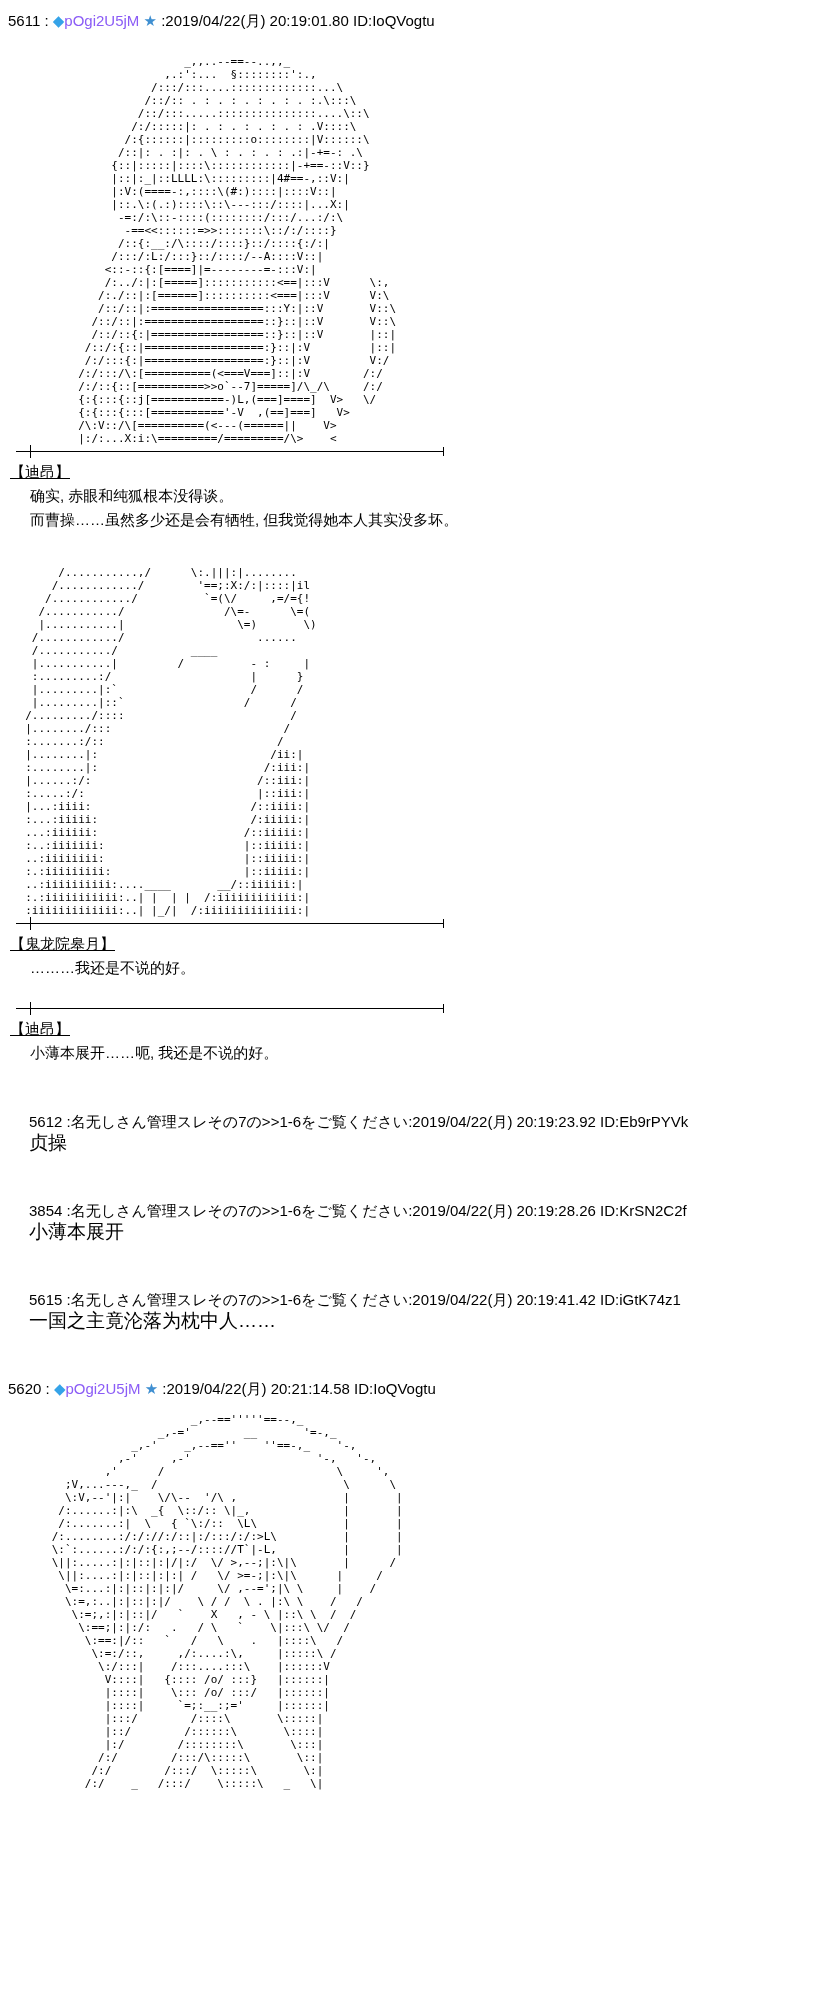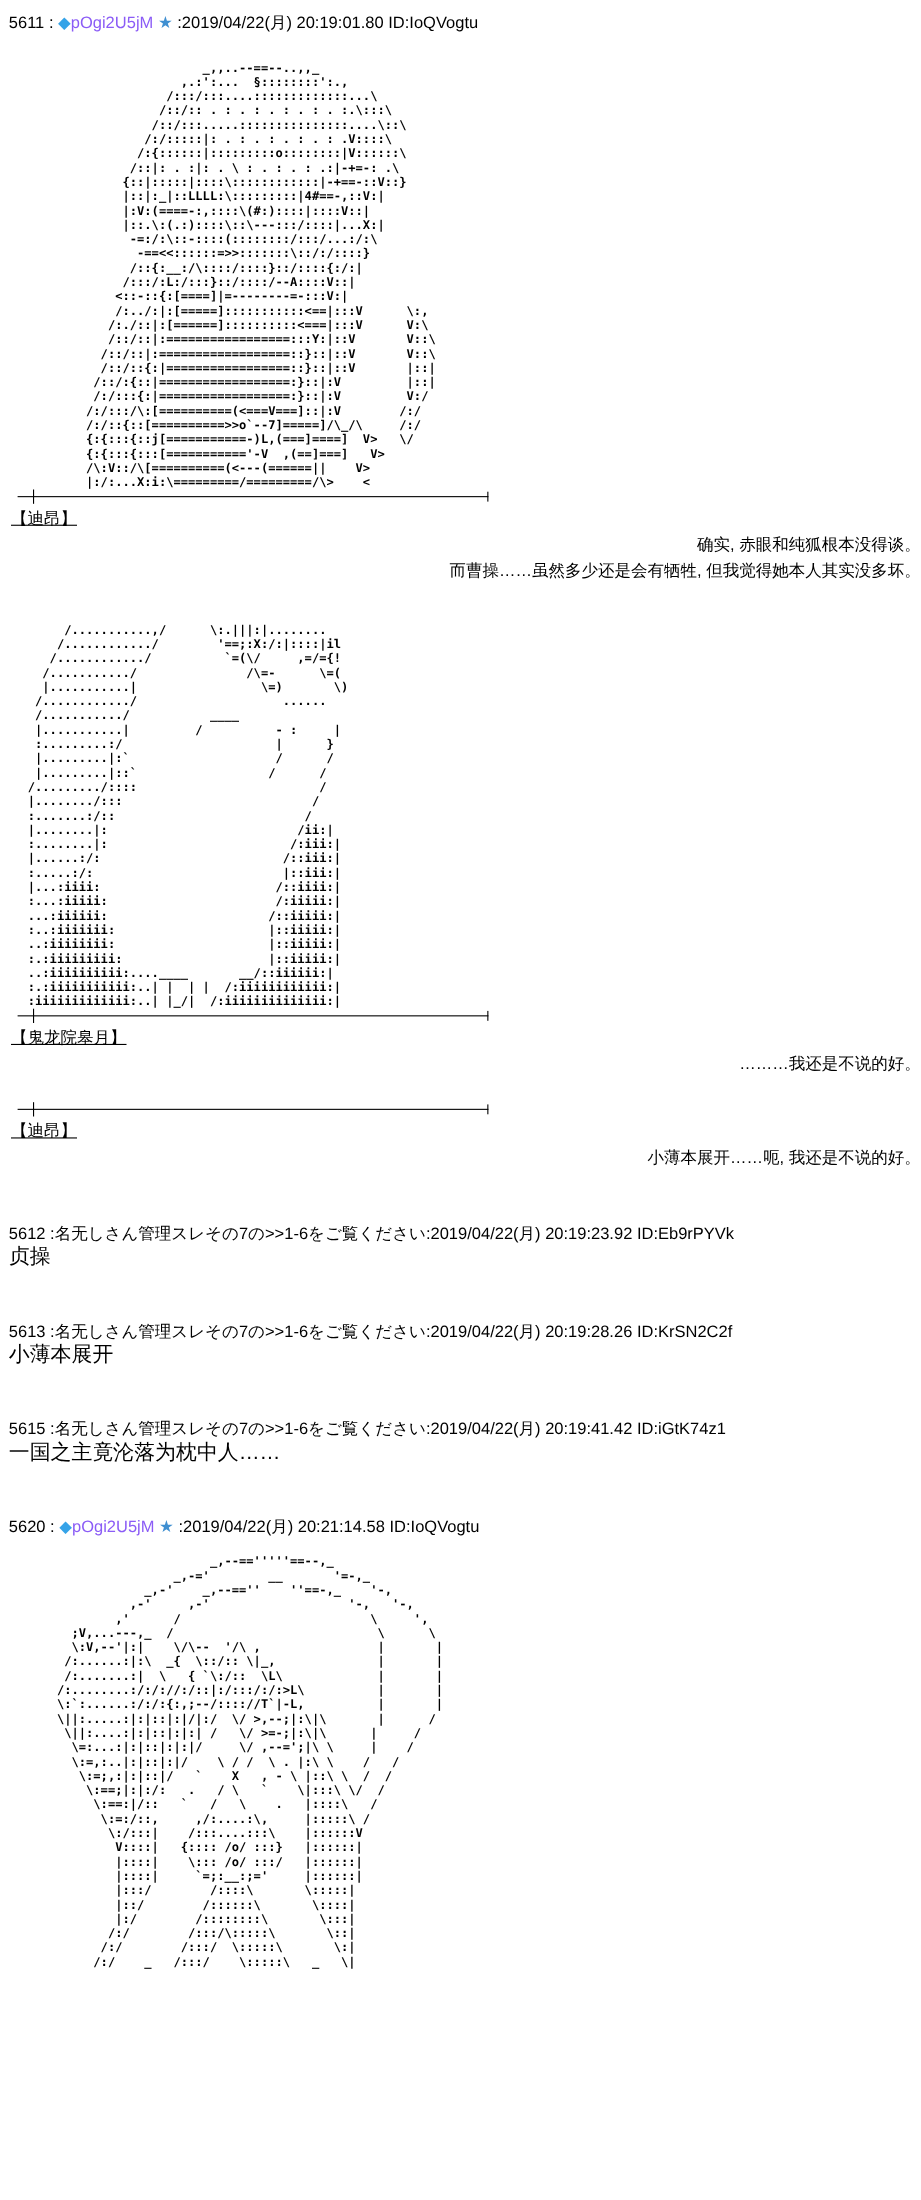--- a/index.html
+++ b/index.html
@@ -15,21 +15,21 @@
     font-size:15px; line-height:21px; white-space:nowrap;
     color:#000;
   }
   .tripcode-diamond { color:#35a3e8; }
   .tripcode-name { color:#8b5cf6; }
   .tripcode-star { color:#3f8fd1; }
   .post-body-line { font-size:19px; line-height:22px; }
   .aa {
     font-family:"DejaVu Sans Mono", monospace;
     font-size:11px; line-height:13px; white-space:pre;
-    color:#000; margin-left:4px;font-weight:bold;
+    color:#000; margin-left:4px;
   }
   .aa-block-1 { margin-top:24px; }
   .aa-block-2 { margin-top:34px; }
   .aa-block-3 { margin-top:14px; }
   .divider {
     position:relative; height:13px; width:428px; margin-left:8px;
   }
   .divider .line {
     position:absolute; left:0; right:0; top:6px;
     border-top:1px solid #000;
@@ -38,24 +38,23 @@
     position:absolute; left:14px; top:0; width:1px; height:13px; background:#000;
   }
   .divider .tick-right {
     position:absolute; right:0; top:2px; width:1px; height:9px; background:#000;
   }
   .dialogue { margin:2px 0 0 2px; }
   .dialogue-speaker { font-size:15px; line-height:24px;text-decoration:underline; }
   .dialogue-lines {
     font-size:15px; line-height:24px; white-space:pre-wrap;
     padding-left:20px;
-    text-align:right;
   }
   .dialogue-gap { height:22px; }
-  .anon-post { margin-top:46px; }
+  .anon-post { margin-top:46px;margin-left:21px; }
   .trip-post-late { margin-top:46px; }
 </style>
 </head>
 <body>
 
 <div class="page">
 
   <div class="post">
     <div class="post-header"><span>5611</span><span> : </span><span class="tripcode-diamond">◆</span><span class="tripcode-name">pOgi2U5jM</span><span class="tripcode-star"> ★ </span><span>:2019/04/22(月) 20:19:01.80 </span><span>ID:IoQVogtu</span></div>
 
@@ -154,21 +153,21 @@
       <div class="dialogue-lines">小薄本展开……呃, 我还是不说的好。</div>
     </div>
   </div>
 
   <div class="post anon-post">
     <div class="post-header"><span>5612</span><span> :</span><span>名无しさん管理スレその7の&gt;&gt;1-6をご覧ください</span><span>:2019/04/22(月) 20:19:23.92 </span><span>ID:Eb9rPYVk</span></div>
     <div class="post-body-line">贞操</div>
   </div>
 
   <div class="post anon-post">
-    <div class="post-header"><span>5613</span><span> :</span><span>名无しさん管理スレその7の&gt;&gt;1-6をご覧ください</span><span>:2019/04/22(月) 20:19:28.26 </span><span>ID:KrSN2C2f</span></div>
+    <div class="post-header"><span>3854</span><span> :</span><span>名无しさん管理スレその7の&gt;&gt;1-6をご覧ください</span><span>:2019/04/22(月) 20:19:28.26 </span><span>ID:KrSN2C2f</span></div>
     <div class="post-body-line">小薄本展开</div>
   </div>
 
 
   <div class="post anon-post">
     <div class="post-header"><span>5615</span><span> :</span><span>名无しさん管理スレその7の&gt;&gt;1-6をご覧ください</span><span>:2019/04/22(月) 20:19:41.42 </span><span>ID:iGtK74z1</span></div>
     <div class="post-body-line">一国之主竟沦落为枕中人……</div>
   </div>
 
   <div class="post trip-post-late">

